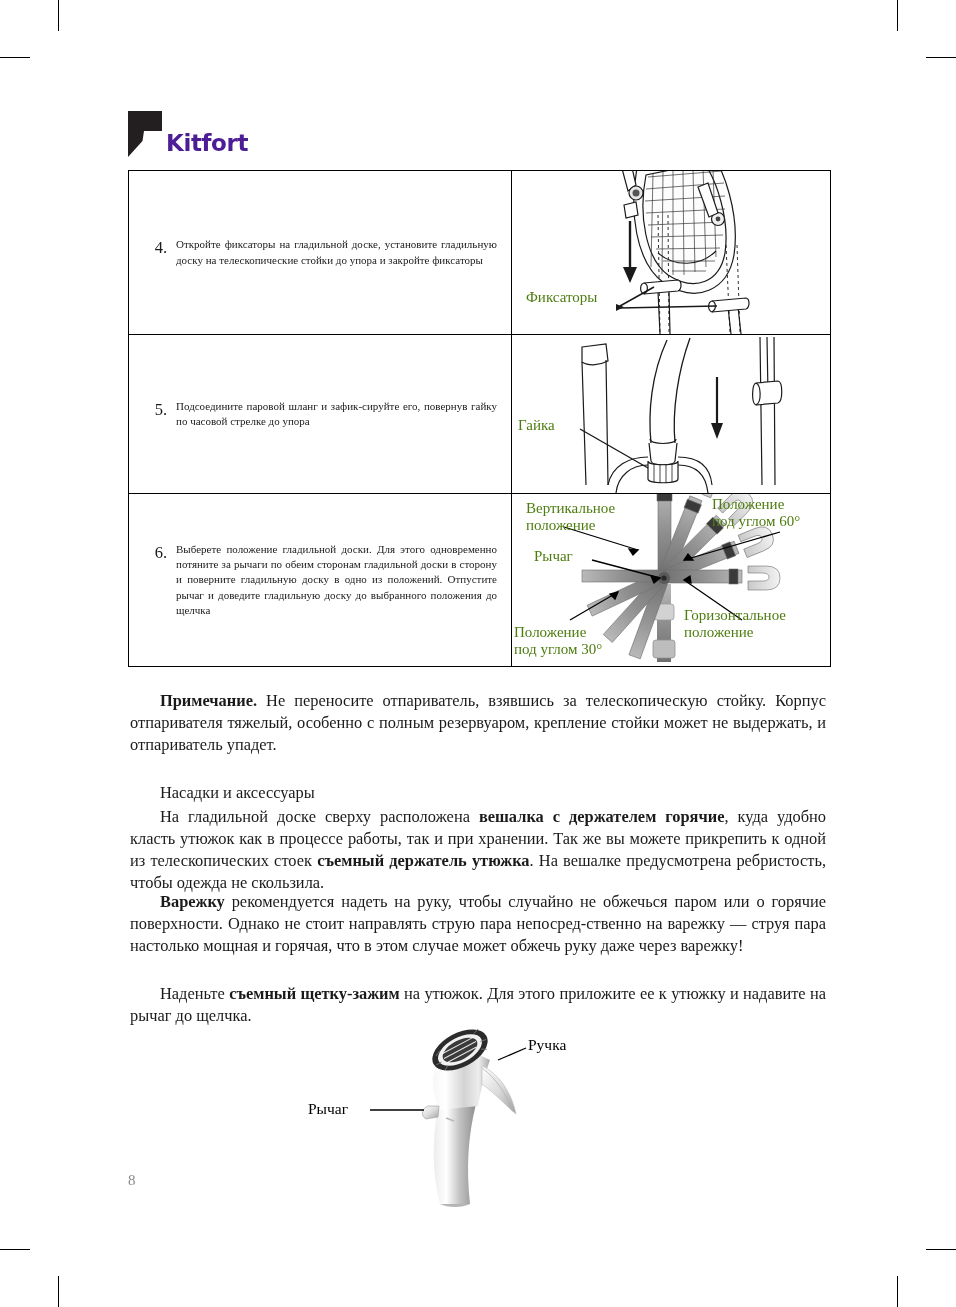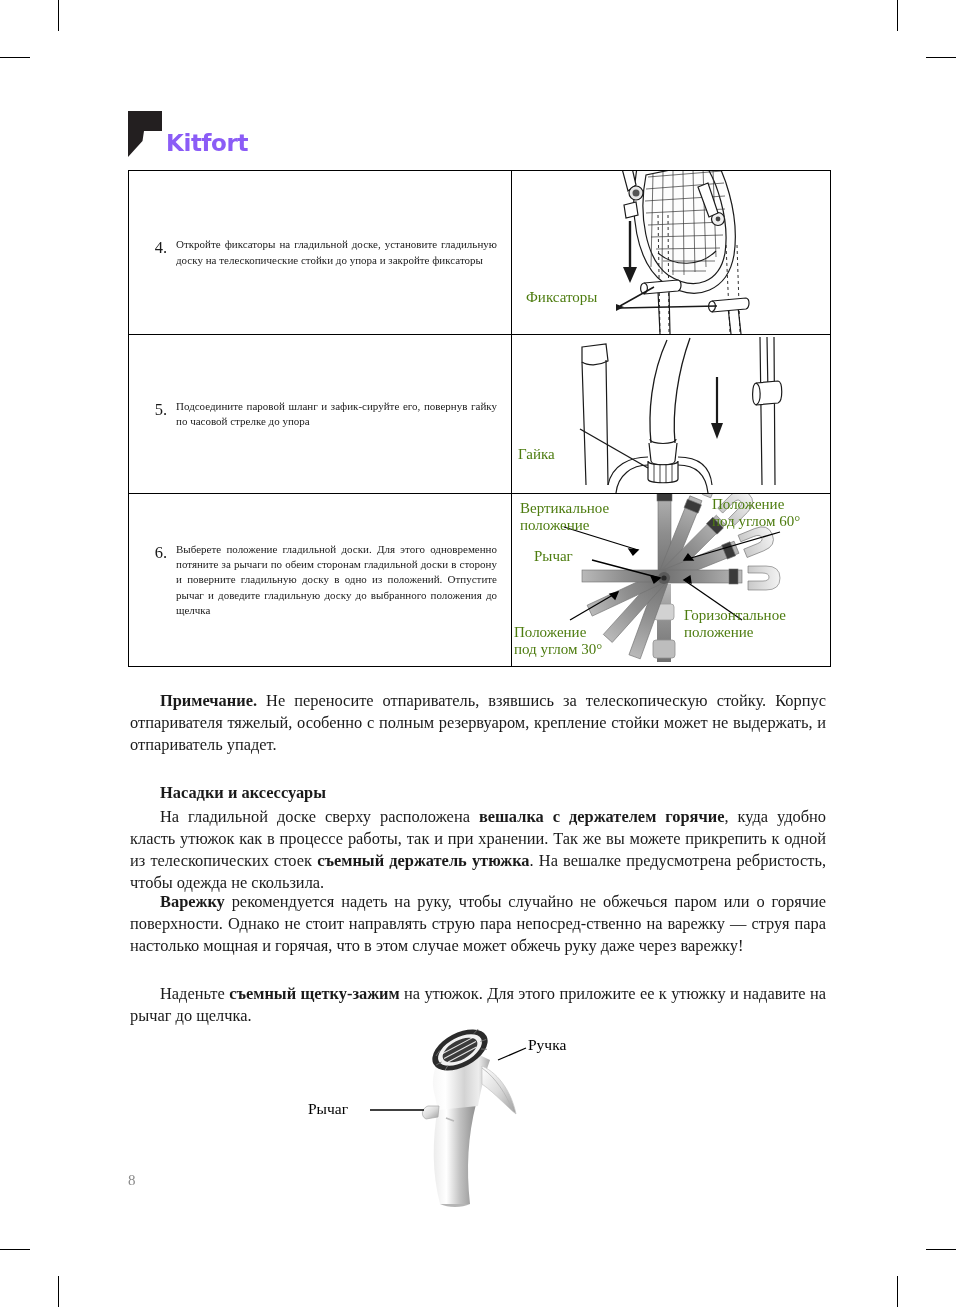--- a/index.html
+++ b/index.html
@@ -45,21 +45,21 @@
   .logo-mark {
     width: 34px;
     height: 46px;
     margin-right: 4px;
   }
   .logo-text {
     font-family: "DejaVu Sans", "Liberation Sans", sans-serif;
     font-weight: bold;
     font-size: 23px;
     letter-spacing: -0.4px;
-    color: #8b5cf6;
+    color: #4c1d95;
     line-height: 1;
     padding-bottom: 2px;
   }
 
   
   .steps-table {
     position: absolute;
     left: 128px;
     top: 170px;
     width: 700px;
@@ -117,21 +117,21 @@
     font-size: 16.4px;
     line-height: 1.345;
     text-align: justify;
   }
   .prose p {
     margin: 2px;
     text-indent: 30px;
   }
   .prose b { font-weight: bold; }
   .heading {
-    font-weight: bold;
+    font-weight: normal;
     text-indent: 30px;
     margin: 0;
   }
   #note-block  { top: 688px; }
   #acc-block   { top: 780px; }
   #mitten-block{ top: 889px; }
   #brush-block { top: 981px; }
 
   
   .bottom-fig {
@@ -266,21 +266,21 @@
 
             <path d="M244 48 C 240 49, 239 68, 244 70 L266 68 C 271 66, 271 47, 266 46 Z" fill="#fff"></path>
             <path d="M244 48 C 249 50, 250 67, 244 70"></path>
 
             <path d="M205 42 L205 92" stroke-width="2.2"></path>
             <path d="M199 88 L205 104 L211 88 Z" fill="#1a1a1a" stroke="none"></path>
 
             <path d="M68 94 L136 133" stroke-width="1.4"></path>
           </g>
         </svg>
-        <div class="fig-label" style="left: 6px; top: 82px; margin-top: 29px;">Гайка</div>
+        <div class="fig-label" style="left: 6px; top: 82px;">Гайка</div>
       </div>
     </td>
   </tr>
 
   <tr class="row3">
     <td class="col-text">
       <div class="step">
         <div class="step-num">6.</div>
         <div class="step-body">Выберете положение гладильной доски. Для этого одновременно потяните за рычаги по обеим сторонам гладильной доски в сторону и поверните гладильную доску в одно из положений. Отпустите рычаг и доведите гладильную доску до выбранного положения до щелчка</div>
       </div>
@@ -361,21 +361,21 @@
             <path d="M268 38 L172 66"></path>
             <path d="M172 66 l9 0 l-5 -6 Z" fill="#000"></path>
             <path d="M80 66 L148 84"></path>
             <path d="M148 84 l-9 -2 l3 7 Z" fill="#000"></path>
             <path d="M58 126 L106 98"></path>
             <path d="M106 98 l-8 2 l5 5 Z" fill="#000"></path>
             <path d="M230 126 L172 86"></path>
             <path d="M172 86 l7 3 l-1 -7 Z" fill="#000"></path>
           </g>
         </svg>
-        <div class="fig-label" style="left: 8px; top: 6px;">Вертикальное
+        <div class="fig-label" style="left: 14px; top: 6px;">Вертикальное
 положение</div>
         <div class="fig-label" style="left: 200px; top: 2px;">Положение
 под углом 60°</div>
         <div class="fig-label" style="left: 22px; top: 54px;">Рычаг</div>
         <div class="fig-label" style="left: 2px; top: 130px;">Положение
 под углом 30°</div>
         <div class="fig-label" style="left: 172px; top: 113px;">Горизонтальное
 положение</div>
       </div>
     </td>

